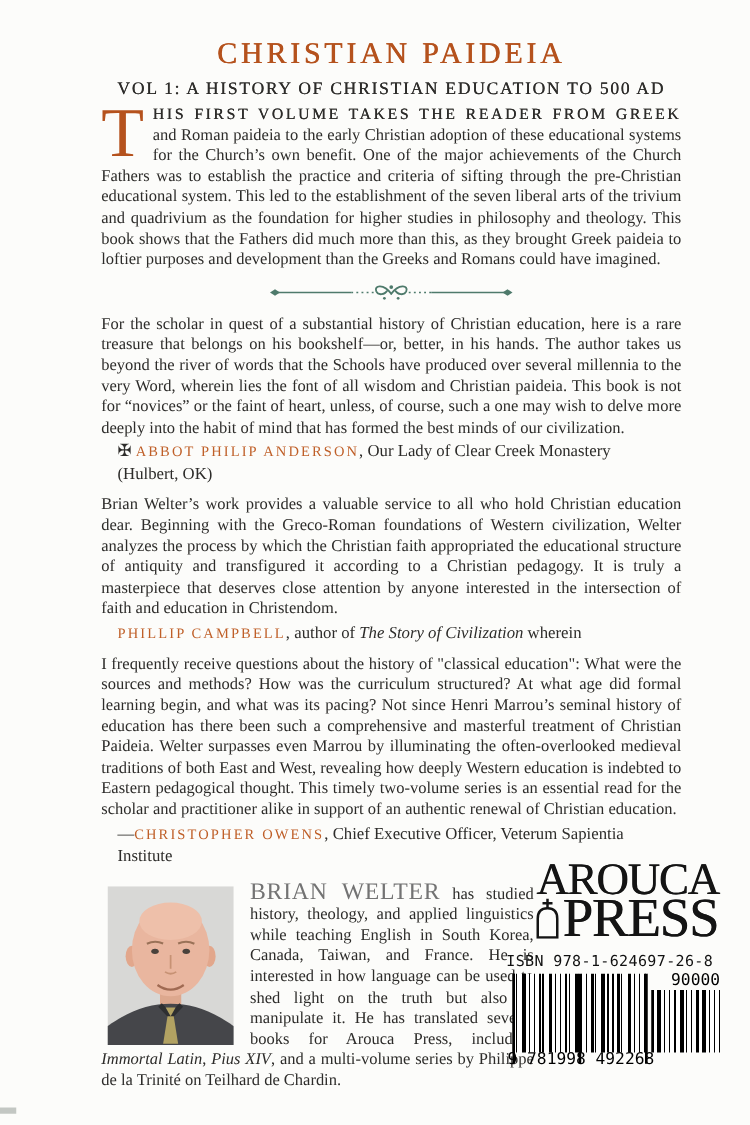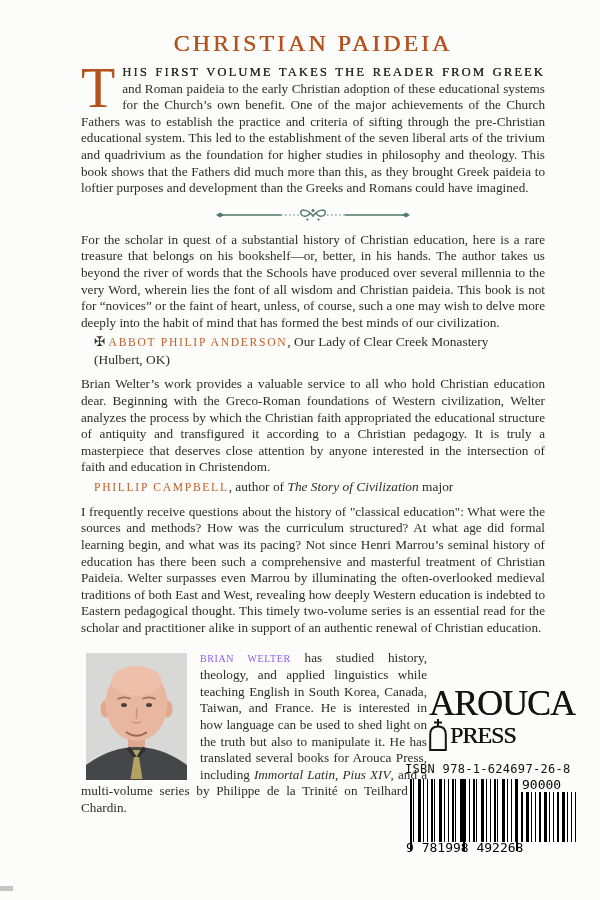--- a/index.html
+++ b/index.html
@@ -25,52 +25,53 @@
   .divider { display:block; margin:9px auto 7px auto; }
 
   .quote { margin-top:8px; }
   .attr { font-size:13.4px; line-height:17px; margin:2px 14px 3px 13px; }
   .attr-name { color:#bf5f28; font-size:11.6px; letter-spacing:1.7px; }
   .attr-prefix { color:#2d2c2a; }
 
   .bio-row { margin-top:13px; }
   .bio { font-size:13.2px; line-height:16.6px; text-align:justify; width:346px; margin:0; }
   .portrait-wrap { float:left; width:101px; height:127px; margin:3px 13px 2px 5px; }
-  .author-name { color:#8b5cf6; font-size:10px; letter-spacing:0.6px; }
+  .author-name { color:#737373; font-size:19px; letter-spacing:0.6px; }
 
   .pub-col { position:absolute; left:405px; top:688px; width:178px; }
   .wordmark1 { font-size:36px; line-height:30px; letter-spacing:-1px; color:#141414; margin:0 0 0 24px; text-shadow:0.3px 0 0 #141414; }
   .press-row { display:flex; align-items:flex-end; margin-left:22px; }
   .mark-icon { margin:0 1px -1px 0; }
-  .wordmark2 { font-size:24px; line-height:30px; letter-spacing:-1px; color:#141414; text-shadow:0.3px 0 0 #141414; }
+  .wordmark2 { font-size:44px; line-height:30px; letter-spacing:-1px; color:#141414; text-shadow:0.3px 0 0 #141414; }
 
   .isbn-label { font-family:"DejaVu Sans Mono", monospace; font-size:12px; letter-spacing:0.3px; white-space:nowrap; color:#111; margin:12px 0 3px 0; }
   .barcode { position:relative; height:84px; }
   .bars-main {
     position:absolute; left:5px; top:0; width:108px; height:63px;
     background:repeating-linear-gradient(90deg,#000 0 2px,#fff 2px 3px,#000 3px 4px,#fff 4px 8px,#000 8px 11px,#fff 11px 13px,#000 13px 14px,#fff 14px 17px,#000 17px 18px,#fff 18px 21px);
   }
   .guard { position:absolute; top:0; width:2px; height:72px; background:#000; }
   .g1 { left:5px; } .g2 { left:58px; } .g3 { left:111px; }
   .bc-digits { position:absolute; left:1px; top:61px; font-family:"DejaVu Sans Mono", monospace; font-size:13px; background:transparent; color:#000; }
-  .supp-code { position:absolute; left:117px; top:-2px; width:54px; text-align:left; font-family:"DejaVu Sans Mono", monospace; font-size:13px; color:#000; }
+  .supp-code { position:absolute; left:117px; top:-2px; width:54px; text-align:right; font-family:"DejaVu Sans Mono", monospace; font-size:13px; color:#000; }
   .bars-supp {
     position:absolute; left:116px; top:13px; width:55px; height:50px;
     background:repeating-linear-gradient(90deg,#000 0 2px,#fff 2px 5px,#000 5px 8px,#fff 8px 10px,#000 10px 11px,#fff 11px 14px,#000 14px 15px,#fff 15px 18px);
   }
   .scan-mark { position:absolute; left:0; top:886px; width:13px; height:5px; background:#c3c7c3; }
   em { font-style:italic; }
 </style>
 </head>
 <body>
 
 <div class="page">
   <div class="content">
 
     <h1 class="title">CHRISTIAN PAIDEIA</h1>
+    <div class="subtitle">VOL 1: A HISTORY OF CHRISTIAN EDUCATION TO 500 AD</div>
 
     <p class="body-par intro"><span class="dropcap">T</span><span class="opening">HIS FIRST VOLUME TAKES THE READER FROM GREEK</span> <span>and Roman paideia to the early Christian adoption of these educational systems for the Church’s own benefit. One of the major achievements of the Church Fathers was to establish the practice and criteria of sifting through the pre-Christian educational system. This led to the establishment of the seven liberal arts of the trivium and quadrivium as the foundation for higher studies in philosophy and theology. This book shows that the Fathers did much more than this, as they brought Greek paideia to loftier purposes and development than the Greeks and Romans could have imagined.</span></p>
 
     <svg class="divider" width="196" height="18" viewBox="0 0 196 18">
       <g stroke="#4e7a6b" fill="none" stroke-width="1.3">
         <path d="M6 9 H66"></path>
           <path d="M130 9 H190"></path>
       </g>
       <g stroke="#4e7a6b" fill="none" stroke-width="1.1" stroke-dasharray="1.5 2.6">
         <path d="M66 9 H84"></path>
@@ -86,23 +87,24 @@
       <g stroke="#4e7a6b" fill="none" stroke-width="1.5" stroke-linecap="round">
         <path d="M98 10 C92 2 84 3 86 8 C87.5 11.5 93 11 95 7"></path>
         <path d="M98 10 C104 2 112 3 110 8 C108.5 11.5 103 11 101 7"></path>
       </g>
     </svg>
 
     <p class="body-par quote">For the scholar in quest of a substantial history of Christian education, here is a rare treasure that belongs on his bookshelf—or, better, in his hands. The author takes us beyond the river of words that the Schools have produced over several millennia to the very Word, wherein lies the font of all wisdom and Christian paideia. This book is not for “novices” or the faint of heart, unless, of course, such a one may wish to delve more deeply into the habit of mind that has formed the best minds of our civilization.</p>
     <p class="attr"><span class="attr-prefix">✠ </span><span class="attr-name">ABBOT PHILIP ANDERSON</span><span>, Our Lady of Clear Creek Monastery (Hulbert, OK)</span></p>
 
     <p class="body-par quote">Brian Welter’s work provides a valuable service to all who hold Christian education dear. Beginning with the Greco-Roman foundations of Western civilization, Welter analyzes the process by which the Christian faith appropriated the educational structure of antiquity and transfigured it according to a Christian pedagogy. It is truly a masterpiece that deserves close attention by anyone interested in the intersection of faith and education in Christendom.</p>
-    <p class="attr"><span class="attr-name">PHILLIP CAMPBELL</span><span>, author of </span><em>The Story of Civilization</em><span> major</span></p>
+    <p class="attr"><span class="attr-name">PHILLIP CAMPBELL</span><span>, author of </span><em>The Story of Civilization</em><span> wherein</span></p>
 
     <p class="body-par quote">I frequently receive questions about the history of "classical education": What were the sources and methods? How was the curriculum structured? At what age did formal learning begin, and what was its pacing? Not since Henri Marrou’s seminal history of education has there been such a comprehensive and masterful treatment of Christian Paideia. Welter surpasses even Marrou by illuminating the often-overlooked medieval traditions of both East and West, revealing how deeply Western education is indebted to Eastern pedagogical thought. This timely two-volume series is an essential read for the scholar and practitioner alike in support of an authentic renewal of Christian education.</p>
+    <p class="attr"><span class="attr-prefix">—</span><span class="attr-name">CHRISTOPHER OWENS</span><span>, Chief Executive Officer, Veterum Sapientia Institute</span></p>
 
     <div class="bio-row">
       <p class="bio"><span class="portrait-wrap"><svg width="101" height="127" viewBox="0 0 101 127">
           <rect width="101" height="127" fill="#d8d8d6"></rect>
           <rect x="42" y="72" width="17" height="24" fill="#dda88e"></rect>
           <path d="M0 127 L0 112 C18 99 34 94 50.5 94 C67 94 83 99 101 112 L101 127 Z" fill="#45464a"></path>
           <path d="M42 95 L50.5 104 L59 95" stroke="#2e2f31" fill="none" stroke-width="4"></path>
           <path d="M46.5 97 L54.5 97 L50.5 104 Z" fill="#b2a262"></path>
           <path d="M48 104 L53 104 L56.5 126 L44.5 126 Z" fill="#b2a262"></path>
           <ellipse cx="19.5" cy="56" rx="5" ry="8.5" fill="#e2a78c"></ellipse>

